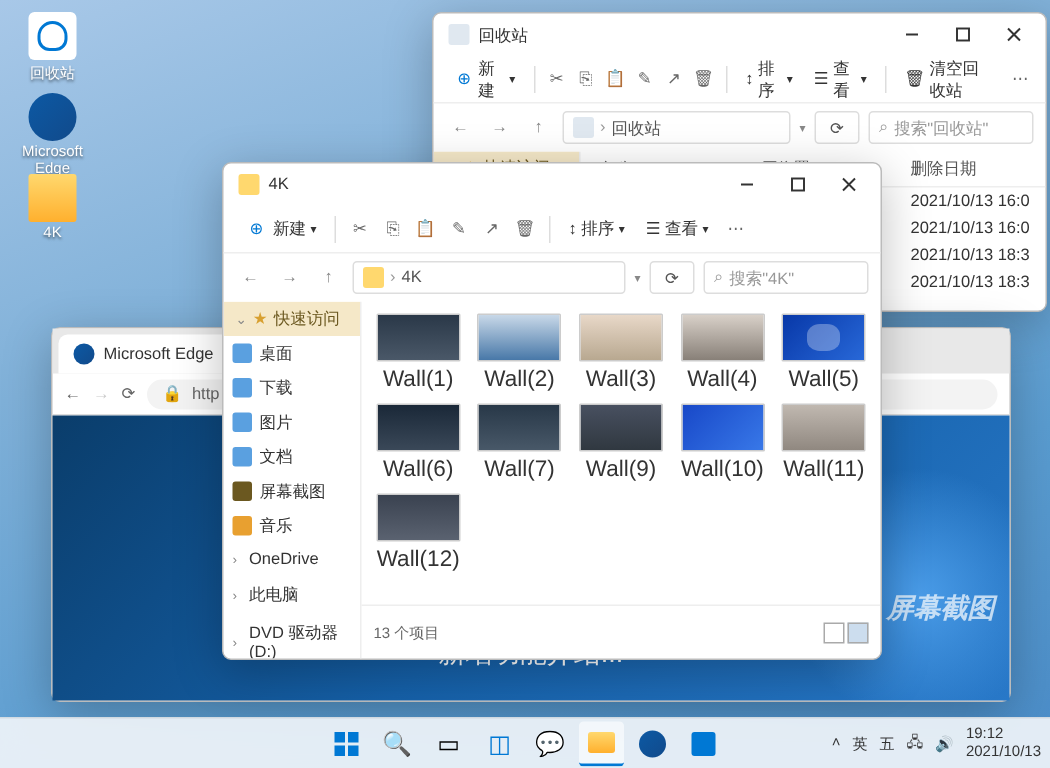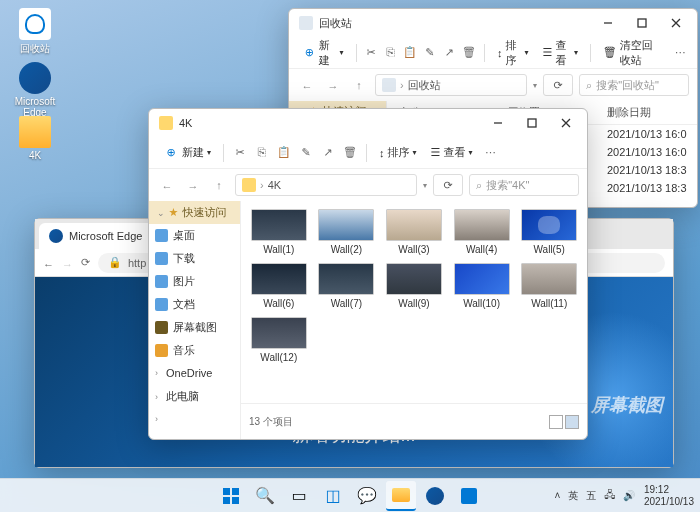--- a/index.html
+++ b/index.html
@@ -67,21 +67,21 @@
 .side-item .si{width:13px;height:13px;border-radius:2px}
 .si.desk{background:#5aa0e0}.si.dl{background:#5aa0e0}.si.doc{background:#5aa0e0}.si.pic{background:#5aa0e0}
 .si.scr{background:#6b5820}.si.mus{background:#e8a030}.si.od{background:#0078d4}.si.pc{background:#888}
 .si.dvd{background:#ccc}
 .side-group{padding:5px 6px;display:flex;align-items:center;gap:4px;color:#333}
 .chev{color:#888;font-size:9px}
 .fk-main{flex:1;display:flex;flex-direction:column}
 .thumbs{flex:1;padding:8px 6px;display:grid;grid-template-columns:repeat(5,1fr);gap:8px 4px;align-content:start;overflow:auto}
 .thumb{text-align:center}
 .thumb .img{width:56px;height:32px;margin:0 auto 3px;border:1px solid #ccc;border-radius:1px}
-.thumb .lbl{font-size:10px;color:#333}
+.thumb .lbl{font-size:15px;color:#333}
 .status{height:36px;border-top:1px solid #eee;padding:0 8px;display:flex;align-items:center;font-size:10px;color:#666;justify-content:space-between}
 .view-icons{display:flex;gap:2px}
 .view-icons span{width:14px;height:14px;border:1px solid #aaa;display:inline-block}
 
 
 .w1{background:linear-gradient(#2a3848,#4a5868)}.w2{background:linear-gradient(#c8d8e8,#4878a8)}
 .w3{background:linear-gradient(#e8d8c8,#b8a890)}.w4{background:linear-gradient(#d8d0c8,#888078)}
 .w5{background:linear-gradient(135deg,#0838a8,#2868d8);position:relative}.w5::after{content:"";position:absolute;inset:20% 30%;background:rgba(255,255,255,.3);border-radius:40%}
 .w6{background:linear-gradient(#1a2838,#3a4858)}.w7{background:linear-gradient(#283848,#485868)}
 .w8{background:linear-gradient(#384858,#283040)}.w9{background:linear-gradient(#485060,#303840)}
@@ -325,20 +325,21 @@
           <span>OneDrive</span>
         </div>
       <div class="side-group">
           <span class="chev">›</span>
           <div class="si pc"></div>
           <span>此电脑</span>
         </div>
       <div class="side-group">
           <span class="chev">›</span>
           <div class="si dvd"></div>
+          <span>DVD 驱动器 (D:)</span>
         </div>
 
     </div>
     <div class="fk-main">
       <div class="thumbs">
         <div class="thumb">
             <div class="img w1"></div>
             <div class="lbl">Wall(1)</div>
           </div>
         <div class="thumb">

